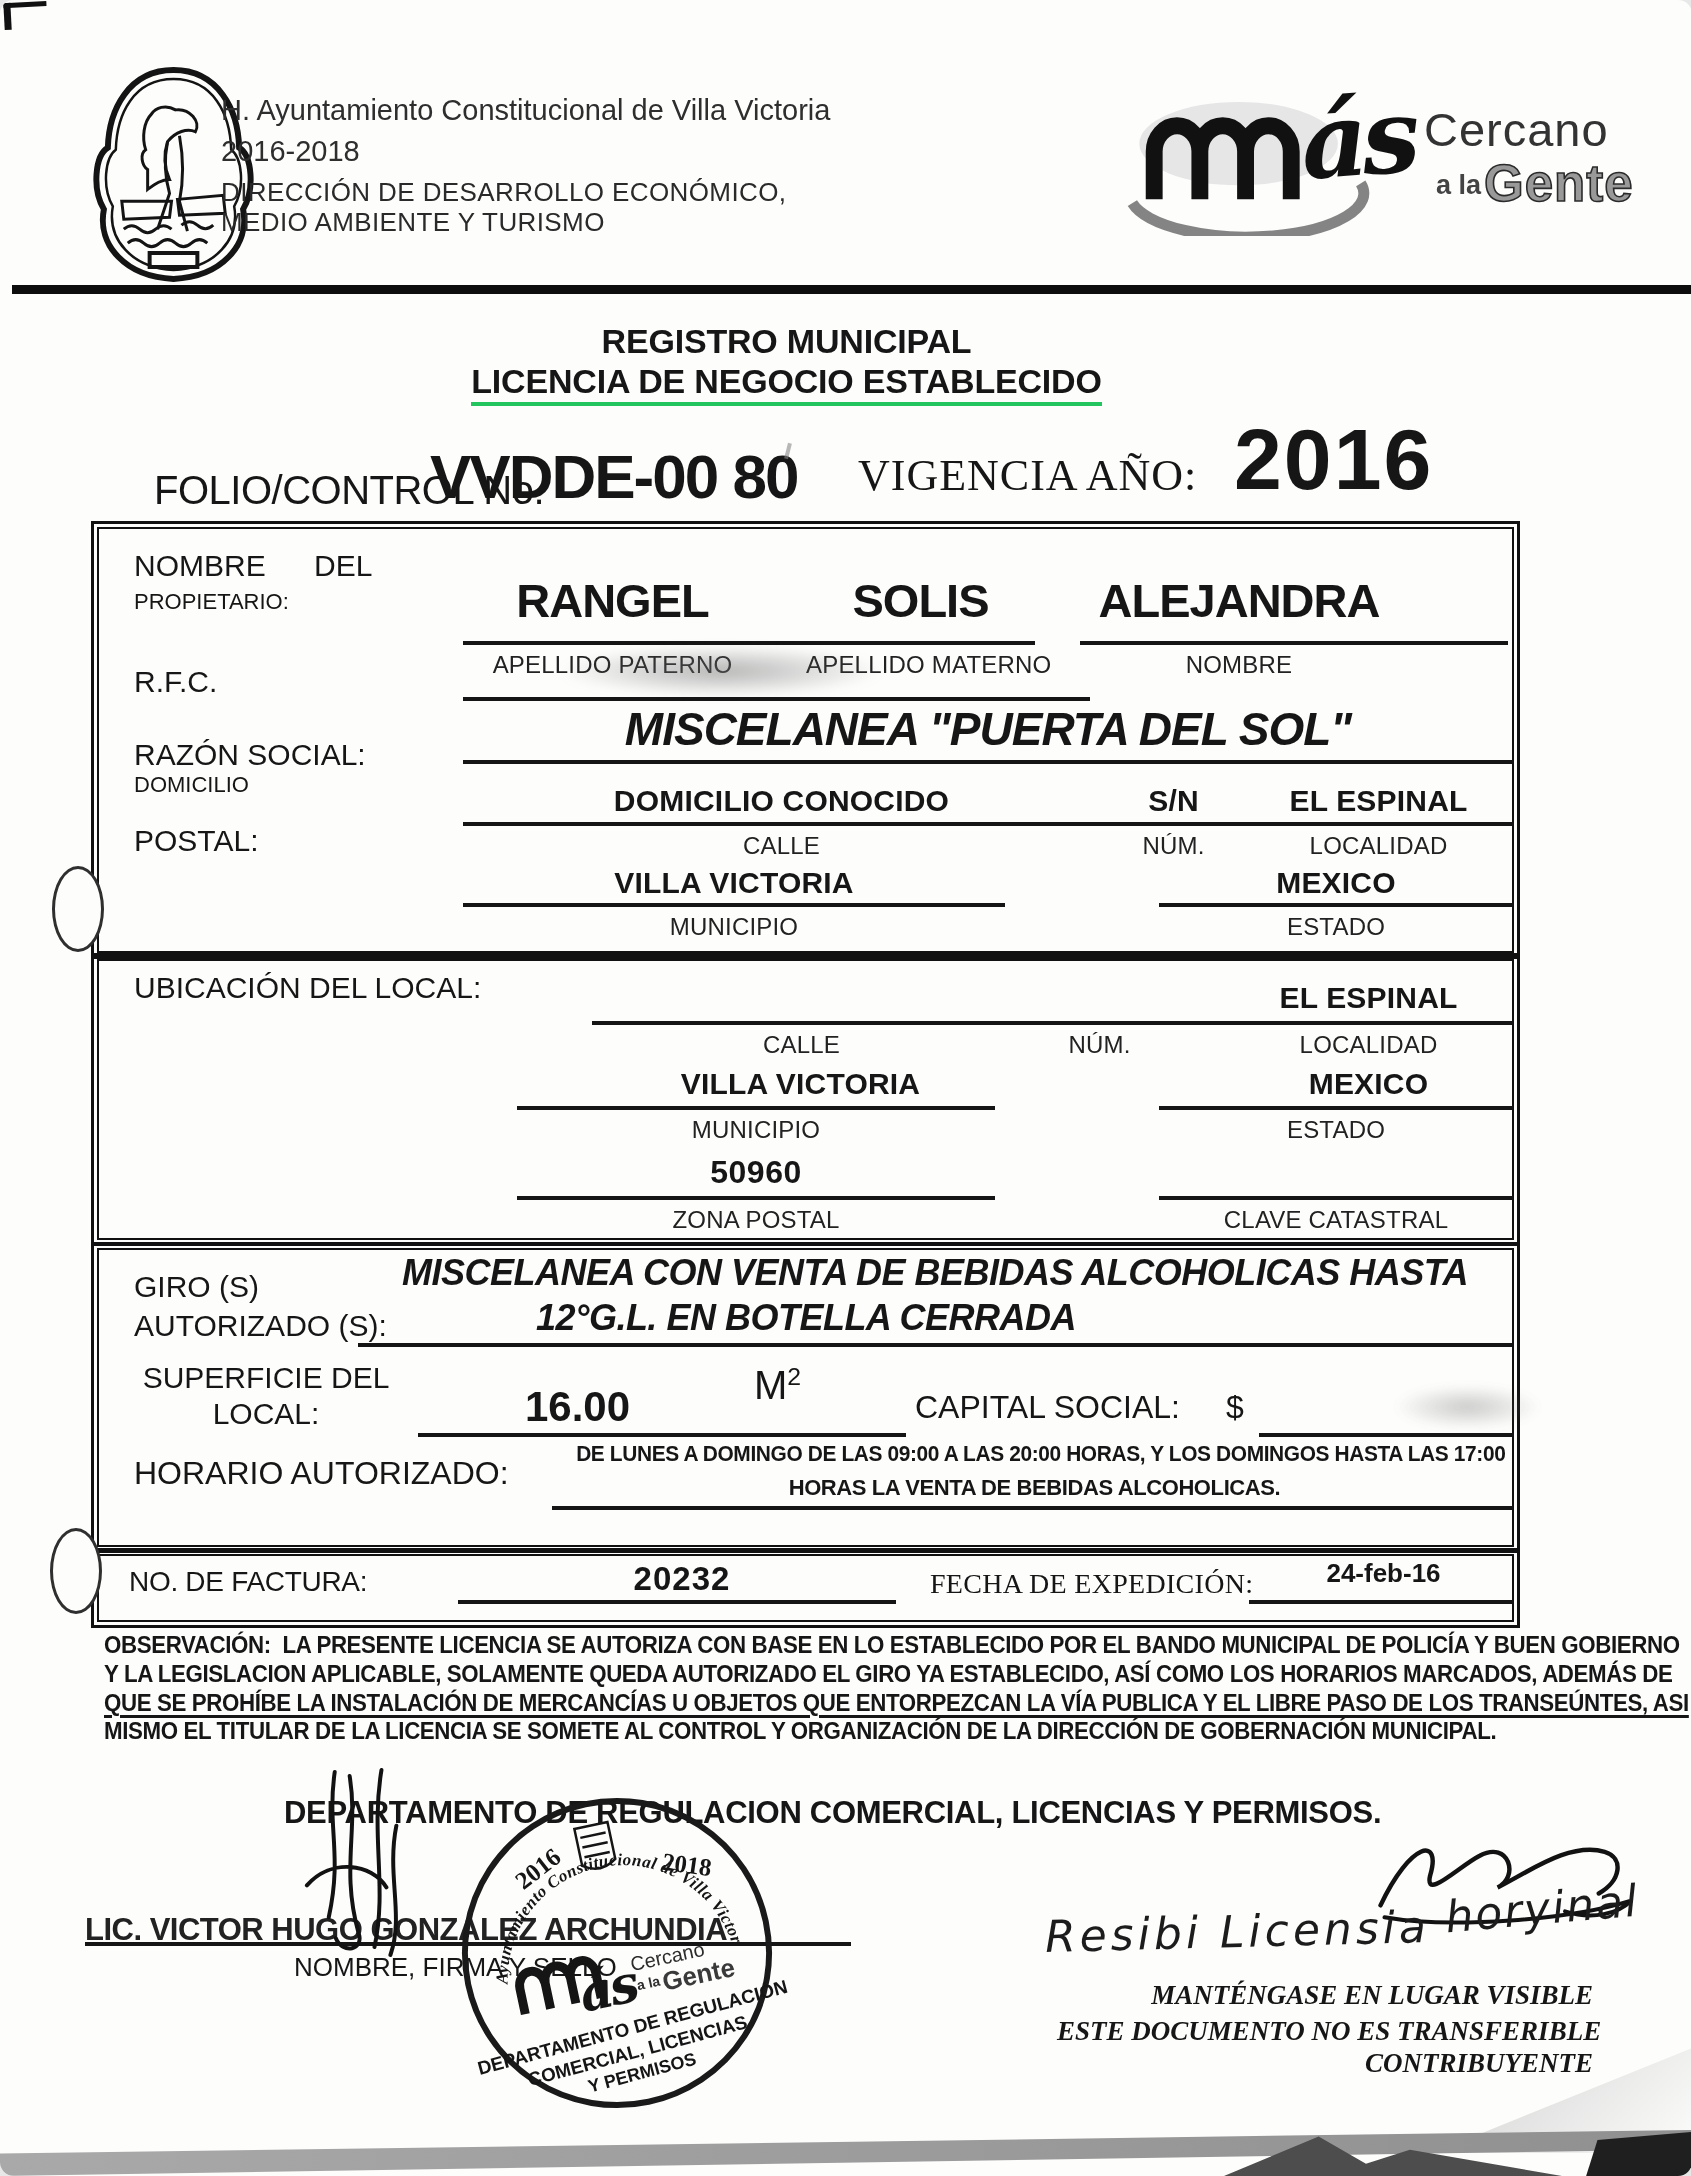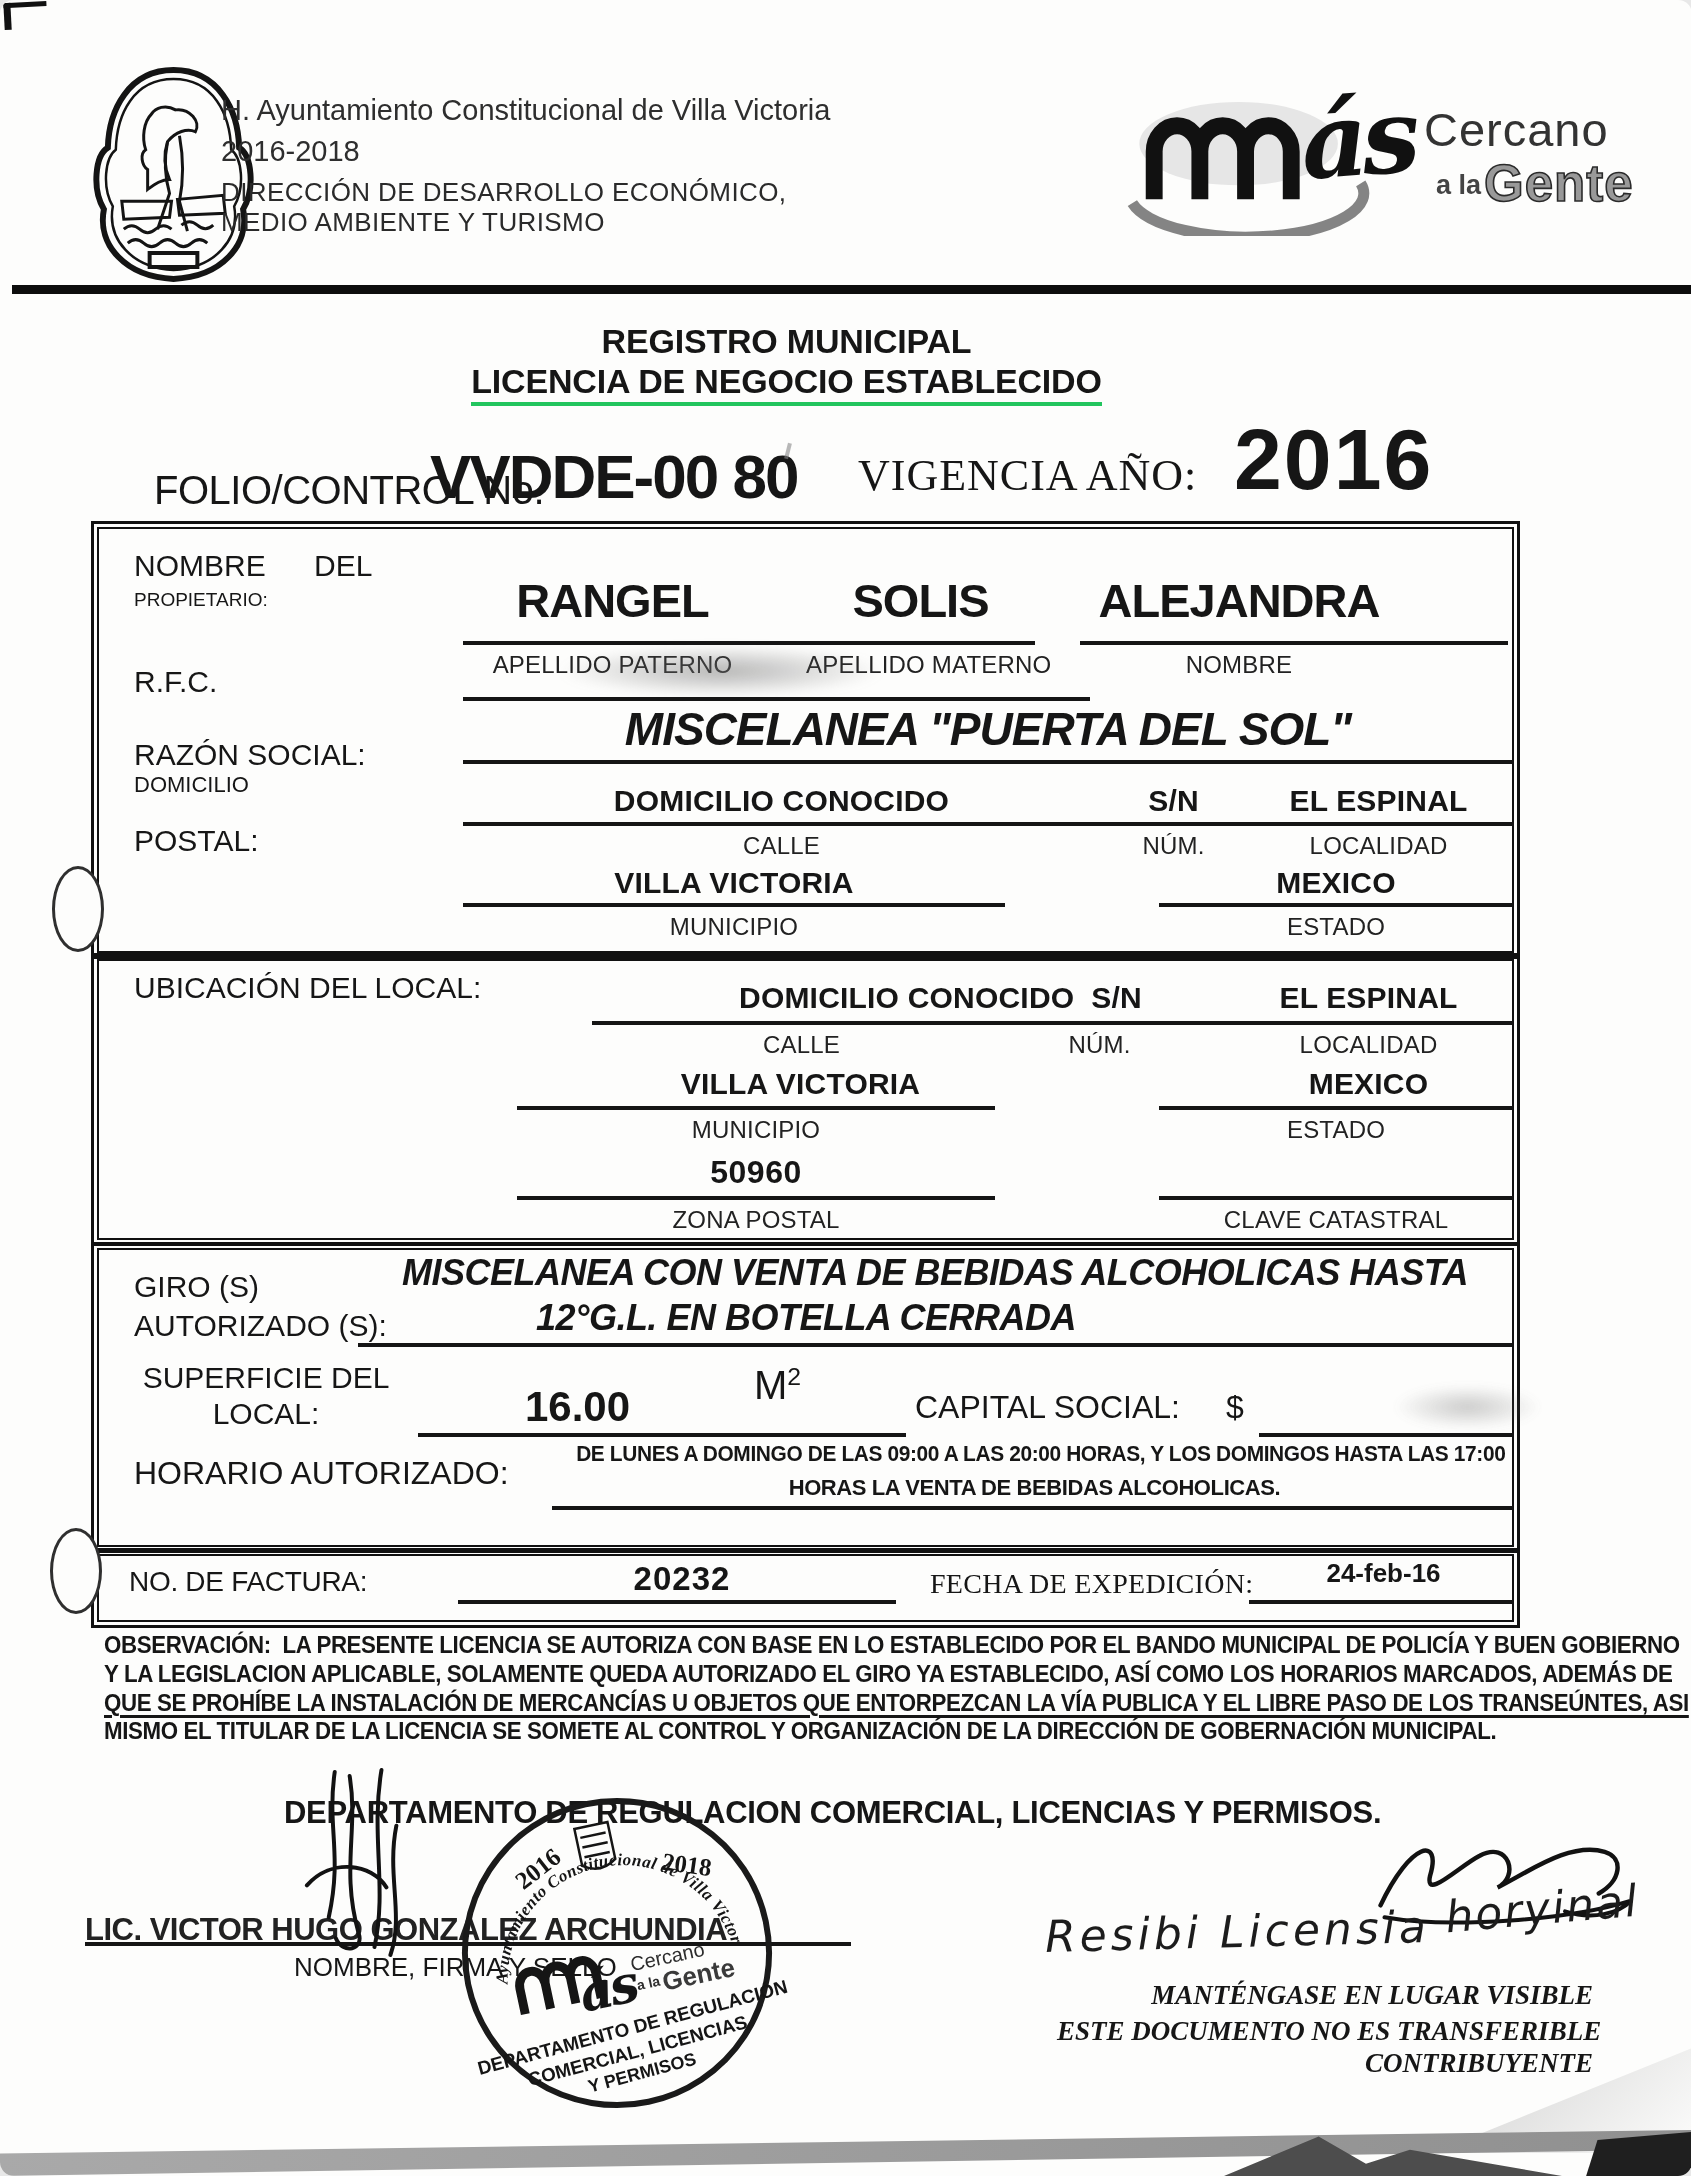--- a/index.html
+++ b/index.html
@@ -64,21 +64,21 @@
 
   <div class="a" style="left:154px;top:468px;font-size:40px;letter-spacing:-0.5px;">FOLIO/CONTROL No.</div>
   <div class="a b pre" style="left:430px;top:441px;font-size:62px;letter-spacing:-2px;">VVDDE-00 80</div>
   <div class="a" style="left:786px;top:443px;width:4px;height:16px;background:#888;transform:rotate(14deg);opacity:.6;"></div>
   <div class="a ser" style="left:858px;top:450px;font-size:44px;letter-spacing:1px;">VIGENCIA AÑO:</div>
   <div class="a b" style="left:1234px;top:410px;font-size:86px;letter-spacing:2px;">2016</div>
 
   <div class="dbox" style="left:97px;top:527px;width:1413px;height:422px;"></div>
 
   <div class="a" style="left:134px;top:549px;font-size:30px;word-spacing:40px;">NOMBRE DEL</div>
-  <div class="a" style="left:134px;top:589px;font-size:19px;">PROPIETARIO:</div>
+  <div class="a" style="left:134px;top:589px;font-size:22px;">PROPIETARIO:</div>
 
   <div class="a c b" style="left:468px;top:573px;width:289px;font-size:47px;letter-spacing:-1px;">RANGEL</div>
   <div class="a c b" style="left:806px;top:573px;width:229px;font-size:47px;letter-spacing:-1px;">SOLIS</div>
   <div class="a c b" style="left:1075px;top:573px;width:328px;font-size:47px;letter-spacing:-1px;">ALEJANDRA</div>
   <div class="u" style="left:463px;top:641px;width:572px;"></div>
   <div class="u" style="left:1080px;top:641px;width:428px;"></div>
   <div class="a c lbl" style="left:468px;top:651px;width:289px;">APELLIDO PATERNO</div>
   <div class="a c lbl" style="left:806px;top:651px;width:229px;">APELLIDO MATERNO</div>
   <div class="a c lbl" style="left:1075px;top:651px;width:328px;">NOMBRE</div>
 
@@ -104,21 +104,20 @@
   <div class="a c val" style="left:463px;top:866px;width:542px;">VILLA VICTORIA</div>
   <div class="a c val" style="left:1159px;top:866px;width:354px;">MEXICO</div>
   <div class="u" style="left:463px;top:903px;width:542px;"></div>
   <div class="u" style="left:1159px;top:903px;width:354px;"></div>
   <div class="a c lbl" style="left:463px;top:913px;width:542px;">MUNICIPIO</div>
   <div class="a c lbl" style="left:1159px;top:913px;width:354px;">ESTADO</div>
 
   <div class="dbox" style="left:97px;top:959px;width:1413px;height:277px;"></div>
 
   <div class="a" style="left:134px;top:971px;font-size:30px;">UBICACIÓN DEL LOCAL:</div>
-  <div class="a c val pre" style="left:592px;top:981px;width:697px;">DOMICILIO CONOCIDO  S/N</div>
   <div class="a c val" style="left:1239px;top:981px;width:259px;">EL ESPINAL</div>
   <div class="u" style="left:592px;top:1021px;width:921px;"></div>
   <div class="a c lbl" style="left:652px;top:1031px;width:299px;">CALLE</div>
   <div class="a c lbl" style="left:1025px;top:1031px;width:149px;">NÚM.</div>
   <div class="a c lbl" style="left:1239px;top:1031px;width:259px;">LOCALIDAD</div>
 
   <div class="a c val" style="left:542px;top:1067px;width:517px;">VILLA VICTORIA</div>
   <div class="a c val" style="left:1239px;top:1067px;width:259px;">MEXICO</div>
   <div class="u" style="left:517px;top:1106px;width:478px;"></div>
   <div class="u" style="left:1159px;top:1106px;width:354px;"></div>

